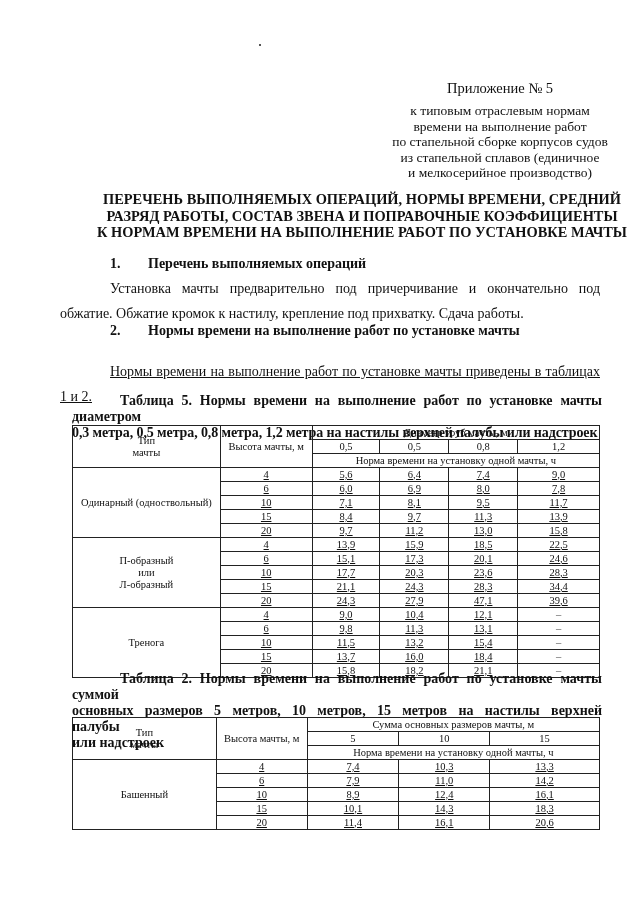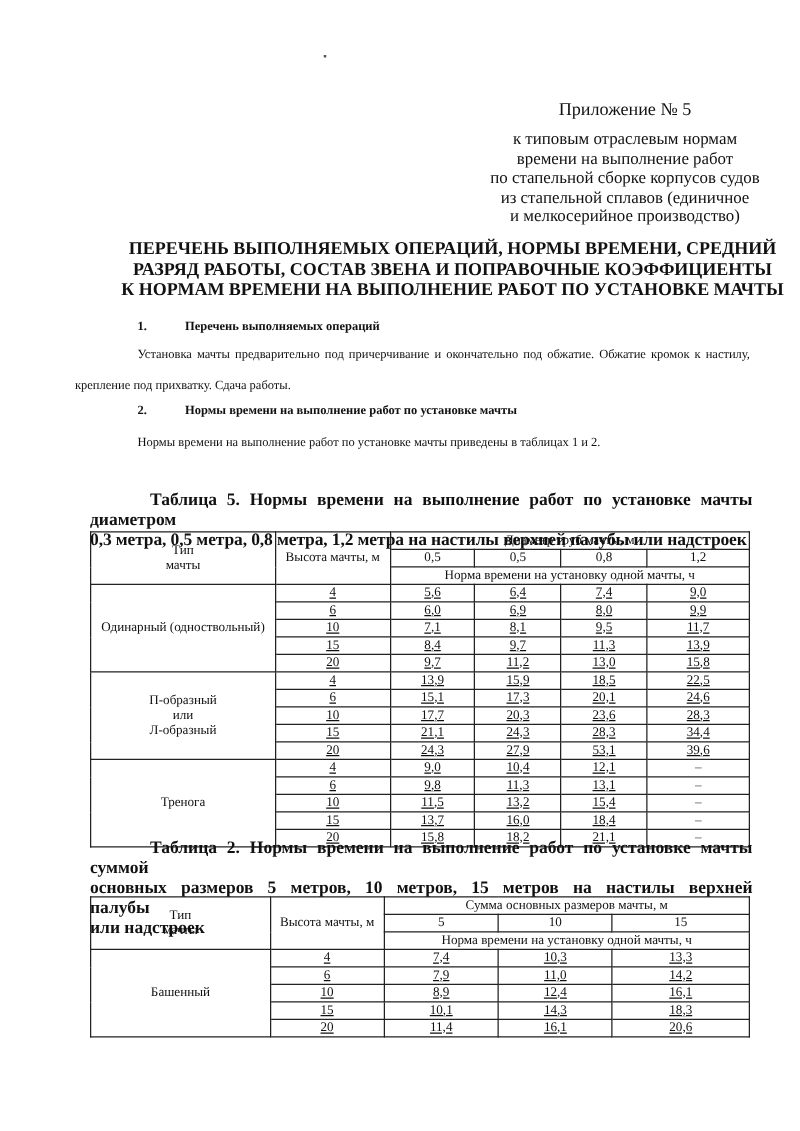--- a/index.html
+++ b/index.html
@@ -4,21 +4,21 @@
 <style>
   html, body { margin: 0; padding: 0; background: #ffffff; }
   body { width: 640px; height: 905px; position: relative; overflow: hidden;
     font-family: "Liberation Serif", "DejaVu Serif", serif; color: #111; }
   .speck { position: absolute; left: 259px; left: 259px; top: 44px; width: 2px; height: 2px; background: #555; }
   .appendix { position: absolute; left: 380px; width: 240px; text-align: center; }
   .appendix .title { top: 80px; font-size: 14.5px; position: absolute; left: 0; width: 240px; text-align: center; }
   .appendix .lines { position: absolute; top: 103px; left: 0; width: 240px; text-align: center; font-size: 13.5px; line-height: 15.5px; }
   .main-title { position: absolute; top: 191px; left: 60px; width: 540px; text-align: center;
     font-weight: bold; font-size: 14.4px; line-height: 16.5px; letter-spacing: 0; margin-left: 32px; }
-  .section { position: absolute; left: 60px; width: 540px; font-size: 10px; }
+  .section { position: absolute; left: 60px; width: 540px; font-size: 14px; }
   .sec-h { font-weight: bold; }
   .sec-h .num { display: inline-block; width: 38px; margin-left: 50px; }
   .para { line-height: 25px; text-align: justify; }
   .indent { text-indent: 50px; }
   .tcap { position: absolute; left: 72px; width: 530px; font-weight: bold; font-size: 14px; line-height: 16px; text-align: justify; }
   .tcap .first { text-indent: 48px; display: block; }
   table.norm { position: absolute; border-collapse: collapse; font-size: 10.5px; }
   table.norm td { border: 1px solid #222; text-align: center; padding: 0; height: 13px; line-height: 12px; }
   table.norm td.u { text-decoration: underline; }
   table.norm td.type { text-align: center; vertical-align: middle; }
@@ -50,21 +50,21 @@
   <div class="sec-h">
     <span class="num">1.</span><span>Перечень выполняемых операций</span>
   </div>
   <div class="para indent" style="margin-top:4px;">Установка мачты предварительно под причерчивание и окончательно под обжатие. Обжатие кромок к настилу, крепление под прихватку. Сдача работы.</div>
 </div>
 
 <div class="section" style="top:323px;">
   <div class="sec-h">
     <span class="num">2.</span><span>Нормы времени на выполнение работ по установке мачты</span>
   </div>
-  <div class="para indent" style="margin-top:8px;">Нормы времени на выполнение работ по установке мачты приведены в таблицах 1 и 2.</div>
+  <div class="para indent" style="margin-top:20px;text-decoration:underline;">Нормы времени на выполнение работ по установке мачты приведены в таблицах 1 и 2.</div>
 </div>
 
 <div class="tcap" style="top:393px;">
   <span class="first">Таблица 5. Нормы времени на выполнение работ по установке мачты диаметром</span>
   <span style="white-space:nowrap;letter-spacing:-0.1px;">0,3 метра, 0,5 метра, 0,8 метра, 1,2 метра на настилы верхней палубы или надстроек</span>
 </div>
 
 <table class="norm" style="left:72px; top:425px; width:528px;">
   <colgroup>
     <col style="width:148px">
@@ -102,21 +102,21 @@
         <td class="u">5,6</td>
         <td class="u">6,4</td>
         <td class="u">7,4</td>
         <td class="u">9,0</td>
       </tr>
       <tr>
         <td class="u">6</td>
         <td class="u">6,0</td>
         <td class="u">6,9</td>
         <td class="u">8,0</td>
-        <td class="u">9,9</td>
+        <td class="u">7,8</td>
       </tr>
       <tr>
         <td class="u">10</td>
         <td class="u">7,1</td>
         <td class="u">8,1</td>
         <td class="u">9,5</td>
         <td class="u">11,7</td>
       </tr>
       <tr>
         <td class="u">15</td>
@@ -162,21 +162,21 @@
         <td class="u">15</td>
         <td class="u">21,1</td>
         <td class="u">24,3</td>
         <td class="u">28,3</td>
         <td class="u">34,4</td>
       </tr>
       <tr>
         <td class="u">20</td>
         <td class="u">24,3</td>
         <td class="u">27,9</td>
-        <td class="u">53,1</td>
+        <td class="u">47,1</td>
         <td class="u">39,6</td>
       </tr>
       <tr>
         <td class="type" rowspan="5">
           <div>Тренога</div>
         </td>
         <td class="u">4</td>
         <td class="u">9,0</td>
         <td class="u">10,4</td>
         <td class="u">12,1</td>

